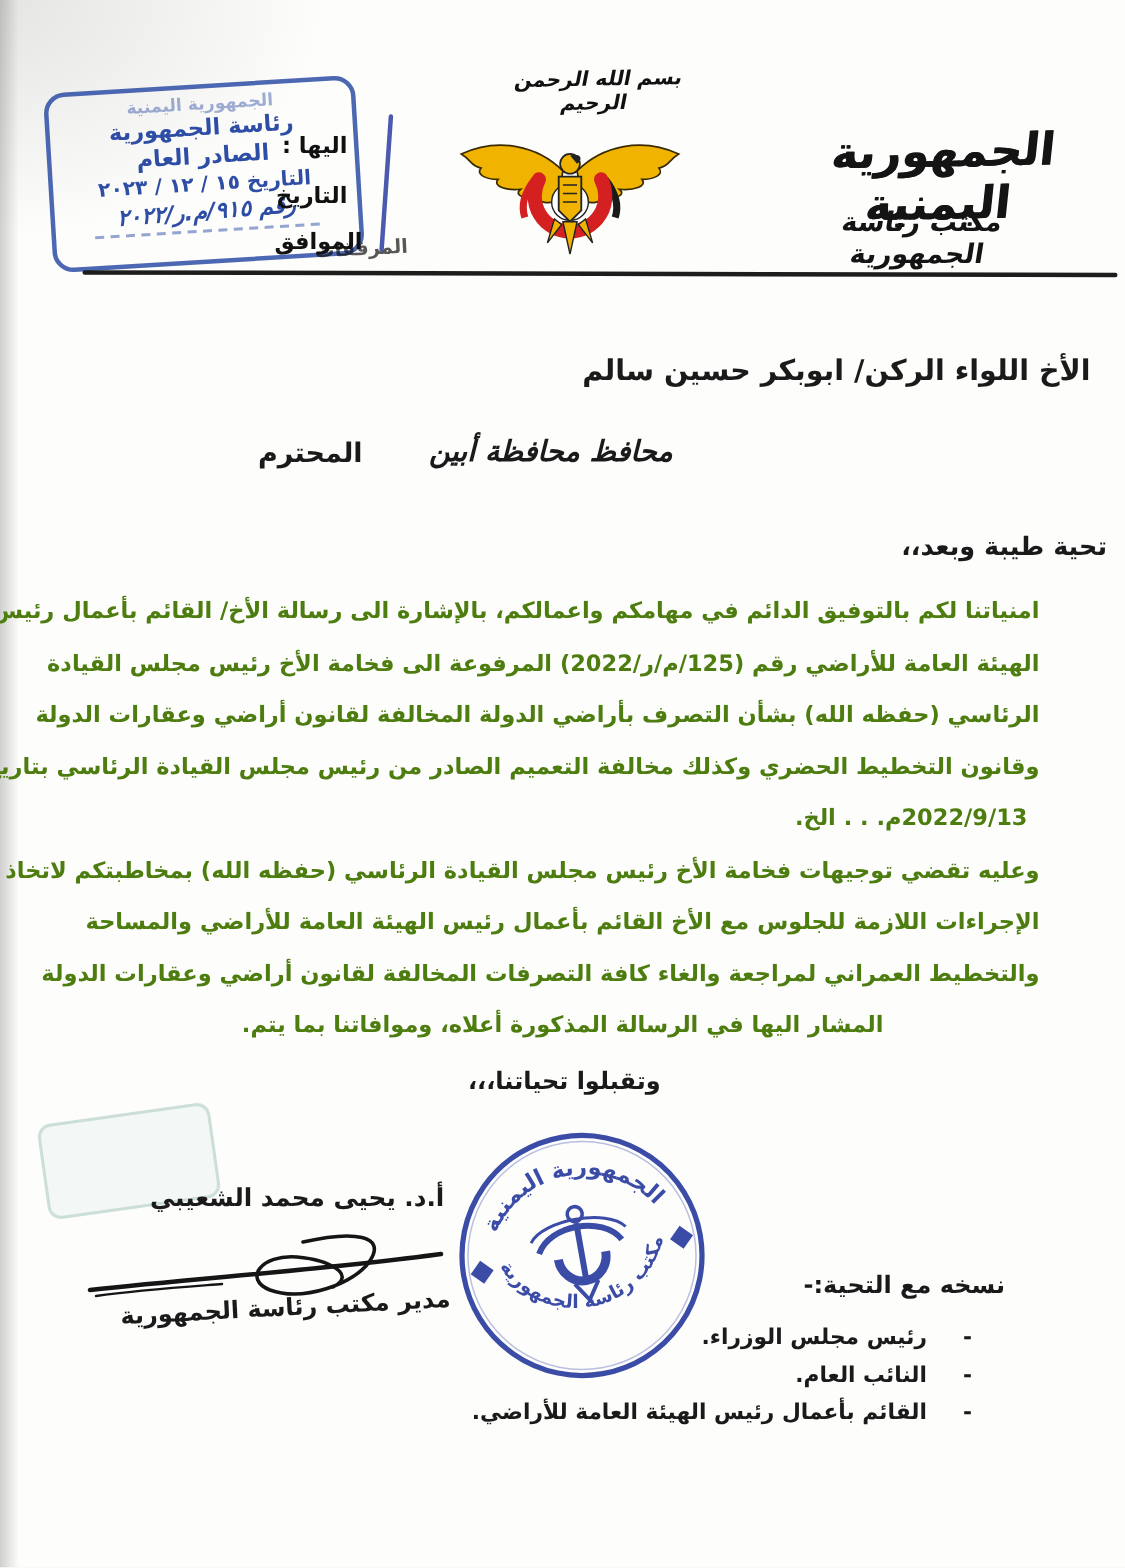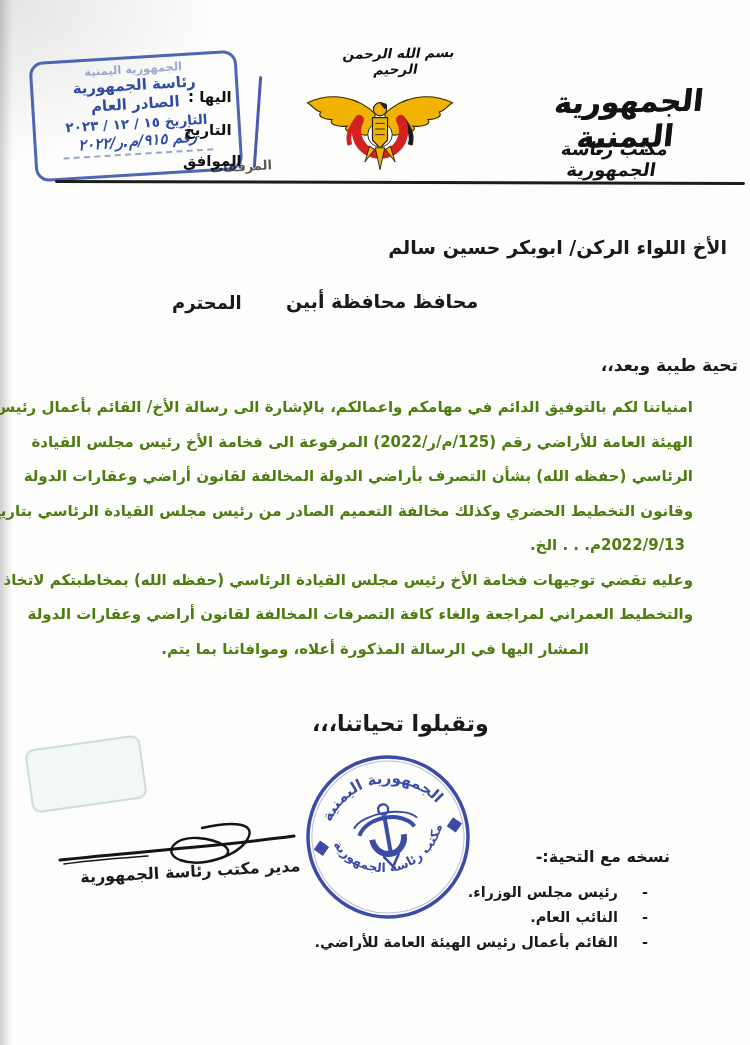--- a/index.html
+++ b/index.html
@@ -71,33 +71,33 @@
     position:absolute;left:518px;top:138px;width:190px;
     text-align:center;font-size:18px;font-weight:bold;color:#141414;
     transform:skewX(-9deg);
   }
   .divider{
     position:absolute;left:55px;top:181px;width:690px;height:3px;
     background:#1d1d1d;border-radius:2px;transform:rotate(.15deg);
   }
   
   .addr-name{position:absolute;right:23px;top:236px;font-size:19px;font-weight:bold;}
-  .addr-title{position:absolute;left:286px;top:290px;font-size:19px;font-weight:bold;}
+  .addr-title{position:absolute;left:286px;top:290px;font-size:19px;font-weight:bold;font-style:italic;}
   .addr-honorific{position:absolute;left:160px;top:292px;font-size:18px;font-weight:bold;margin-left:12px;}
   .salutation{position:absolute;right:12px;top:355px;font-size:17px;font-weight:bold;}
   
   .body-block{
     position:absolute;right:57px;top:390px;width:636px;
     direction:rtl;font-size:15px;font-weight:bold;color:#4d7c0f;
     line-height:34.5px;
   }
   .bl{text-align:justify;text-align-last:justify;white-space:nowrap;}
   .bl.r{text-align:center;text-align-last:right;padding-left:0;padding-right:8px;}
   .bl.r2{text-align:right;text-align-last:right;padding-right:104px;}
-  .farewell{position:absolute;left:312px;top:711px;font-size:22px;font-weight:bold;}
+  .farewell{position:absolute;left:312px;top:711px;font-size:16px;font-weight:bold;}
   
   .sig-name{position:absolute;left:100px;top:789px;font-size:16.5px;font-weight:bold;}
   .sig-svg{position:absolute;left:52px;top:806px;}
   .sig-title{position:absolute;left:80px;top:862px;font-size:16px;font-weight:bold;transform:rotate(-3deg);}
   .faint-stamp{
     position:absolute;left:28px;top:742px;width:112px;height:60px;
     border:2px solid rgba(60,130,110,.22);border-radius:9px;
     background:rgba(60,130,110,.05);
     transform:rotate(-8deg);filter:blur(.4px);
   }
@@ -166,27 +166,29 @@
   <div class="addr-honorific">المحترم</div>
   <div class="salutation">تحية طيبة وبعد،،</div>
 
   <div class="body-block">
     <div class="bl">امنياتنا لكم بالتوفيق الدائم في مهامكم واعمالكم، بالإشارة الى رسالة الأخ/ القائم بأعمال رئيس</div>
     <div class="bl">الهيئة العامة للأراضي رقم (125/م/ر/2022) المرفوعة الى فخامة الأخ رئيس مجلس القيادة</div>
     <div class="bl">الرئاسي (حفظه الله) بشأن التصرف بأراضي الدولة المخالفة لقانون أراضي وعقارات الدولة</div>
     <div class="bl">وقانون التخطيط الحضري وكذلك مخالفة التعميم الصادر من رئيس مجلس القيادة الرئاسي بتاريخ</div>
     <div class="bl r">2022/9/13م. . . الخ.</div>
     <div class="bl">وعليه تقضي توجيهات فخامة الأخ رئيس مجلس القيادة الرئاسي (حفظه الله) بمخاطبتكم لاتخاذ</div>
+    <div class="bl">الإجراءات اللازمة للجلوس مع الأخ القائم بأعمال رئيس الهيئة العامة للأراضي والمساحة</div>
     <div class="bl">والتخطيط العمراني لمراجعة والغاء كافة التصرفات المخالفة لقانون أراضي وعقارات الدولة</div>
     <div class="bl r2">المشار اليها في الرسالة المذكورة أعلاه، وموافاتنا بما يتم.</div>
   </div>
 
   <div class="farewell">وتقبلوا تحياتنا،،،</div>
 
   <div class="faint-stamp"></div>
+  <div class="sig-name">أ.د. يحيى محمد الشعيبي</div>
   <svg class="sig-svg" width="250" height="75" viewBox="0 0 250 75">
     <path d="M8 54 C80 46 170 40 242 30" fill="none" stroke="#151515" stroke-width="3" stroke-linecap="round"></path>
     <path d="M150 22 C185 14 205 18 195 34 C185 50 150 62 128 54 C110 47 122 30 146 32 C168 34 186 44 170 52" fill="none" stroke="#151515" stroke-width="2.4" stroke-linecap="round"></path>
     <path d="M12 58 C40 54 70 52 96 50" fill="none" stroke="#151515" stroke-width="1.6" stroke-linecap="round"></path>
   </svg>
   <div class="sig-title">مدير مكتب رئاسة الجمهورية</div>
 
   <svg class="round-stamp" width="172" height="172" viewBox="0 0 172 172">
     <defs>
       <path id="arcTop" d="M 22 96 A 64 64 0 0 1 150 96" fill="none"></path>

